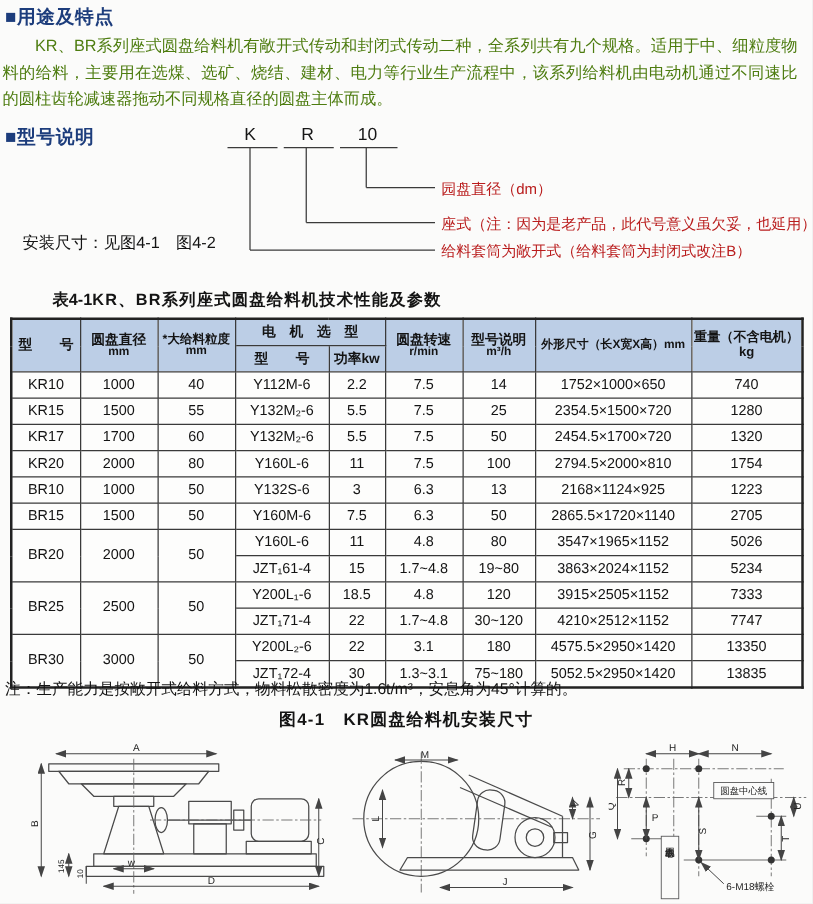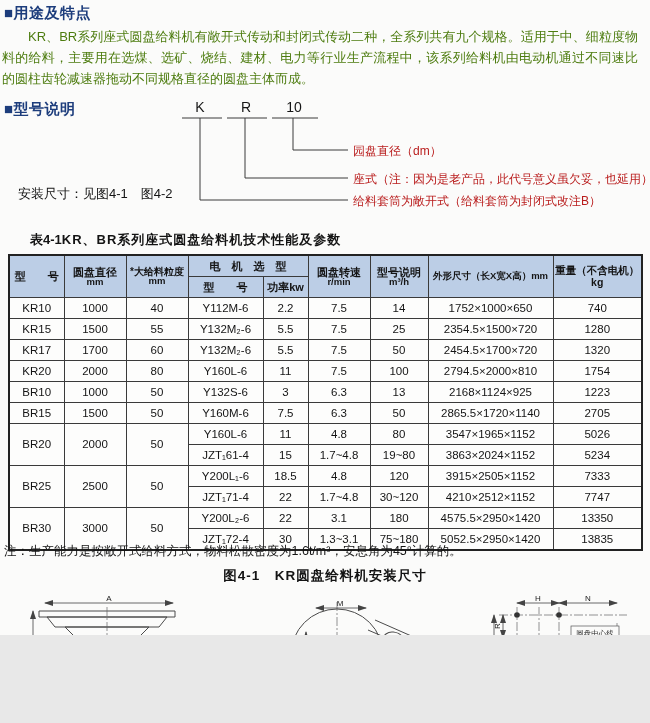--- a/index.html
+++ b/index.html
@@ -1,25 +1,25 @@
 <!DOCTYPE html>
 <html><head>
 <meta charset="utf-8">
 <style>
   html,body{margin:0;padding:0;background:#e8e8e8}
-  .page{position:relative;width:650px;height:635px;background:#fbfbfa;overflow:hidden;
+  .page{position:relative;width:650px;height:723px;background:#fbfbfa;overflow:hidden;
         font-family:"Liberation Sans","DejaVu Sans",sans-serif;color:#141414}
   .sec-h{position:absolute;left:4px;font-size:15px;font-weight:bold;color:#1d3d7c;letter-spacing:.5px}
   .para{position:absolute;left:2px;width:636px;top:26px;font-size:13px;line-height:21px;
         text-indent:2em;text-align:justify;color:#4d7c0f}
   .mlabel{position:absolute;font-size:12px;white-space:nowrap;color:#b91c1c}
   .refline{position:absolute;left:18px;font-size:13px;font-weight:500;white-space:nowrap}
   .tbl-cap{position:absolute;top:231px;left:8px;width:634px;display:flex;align-items:center;
            font-size:13px;font-weight:bold}
-  .tbl-cap .tag{margin-left:22px}
+  .tbl-cap .tag{margin-left:34px}
   .tbl-cap .title{flex:1;text-align:left;letter-spacing:1px}
   table.spec{position:absolute;top:254px;left:8px;width:634px;border-collapse:collapse;
              table-layout:fixed;font-size:11.5px;text-align:center;border:2px solid #222;background:#fdfdfc}
   .spec th,.spec td{border:1px solid #3a3a3a;padding:0 1px;height:20px;line-height:1.1;overflow:hidden}
   .spec th{background:#bccee6;font-weight:600;font-size:11px}
   .spec th .unit{display:block;font-size:9.5px;font-weight:600;margin-top:-1px}
   .spec th.th-dims{font-size:9.5px;white-space:nowrap}
   .spec th.th-weight{font-size:10.5px}
   .spec th.fs10{font-size:10px}
   .spec td{font-size:11.5px}

